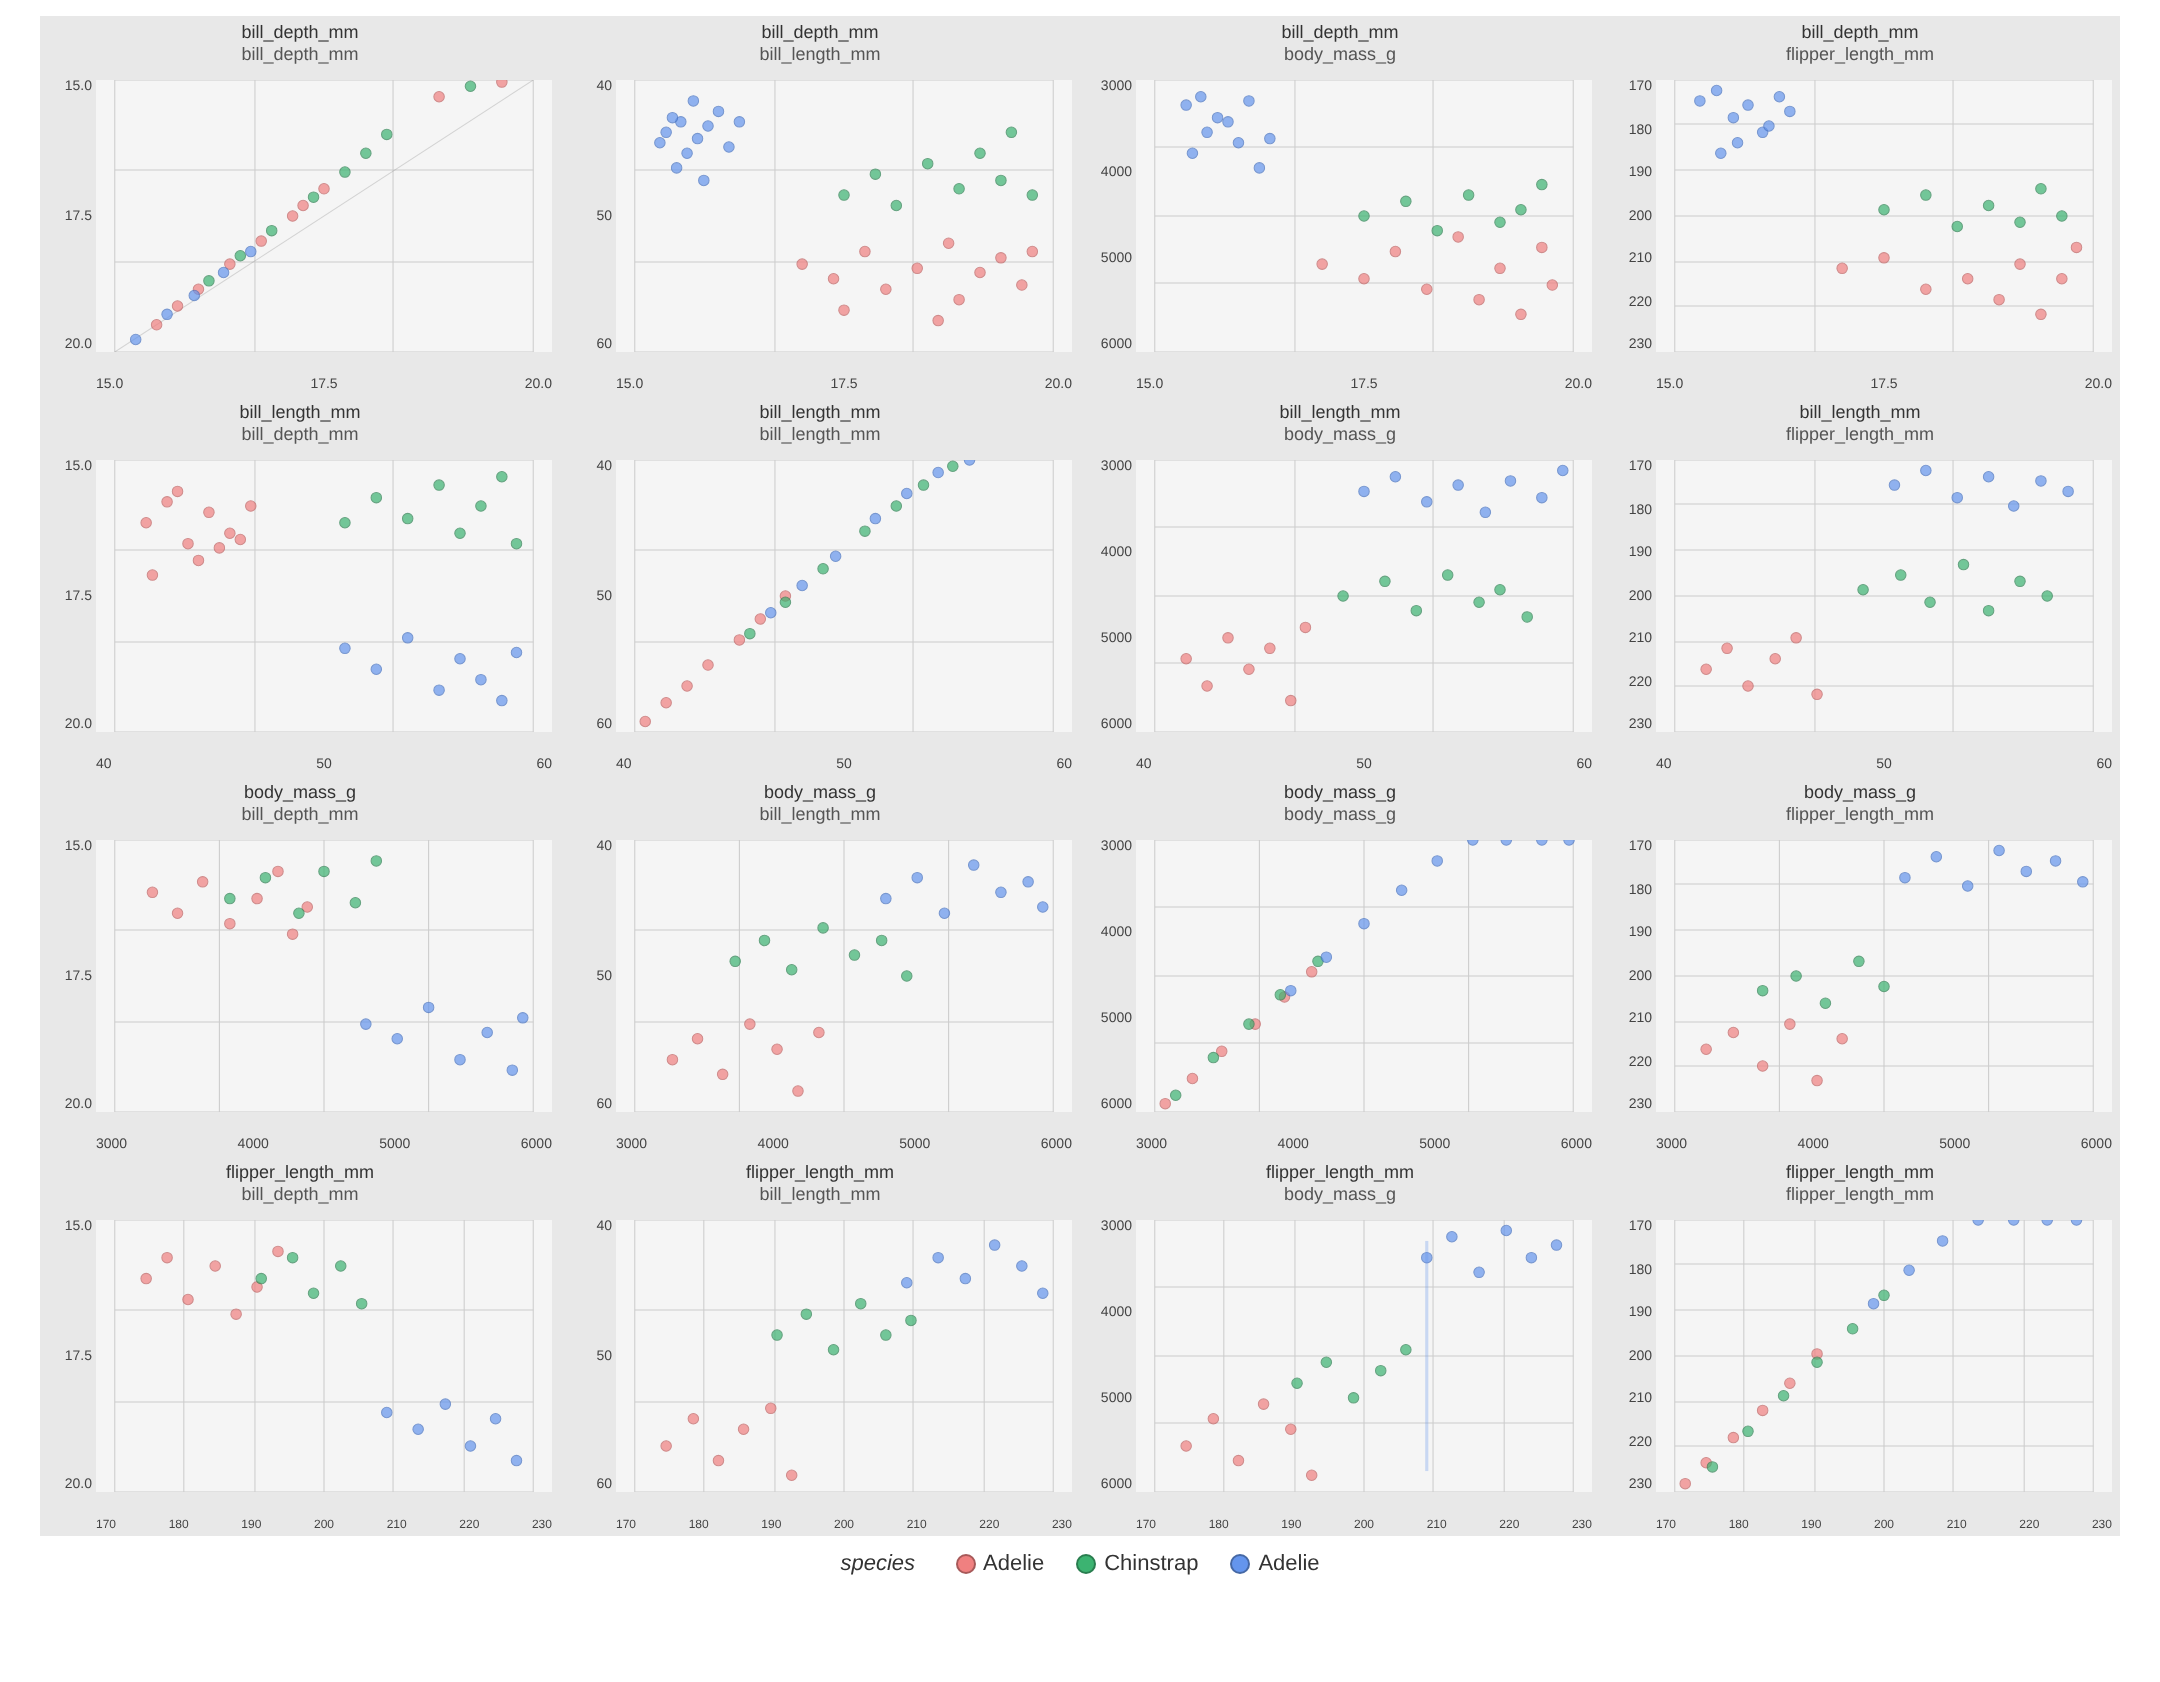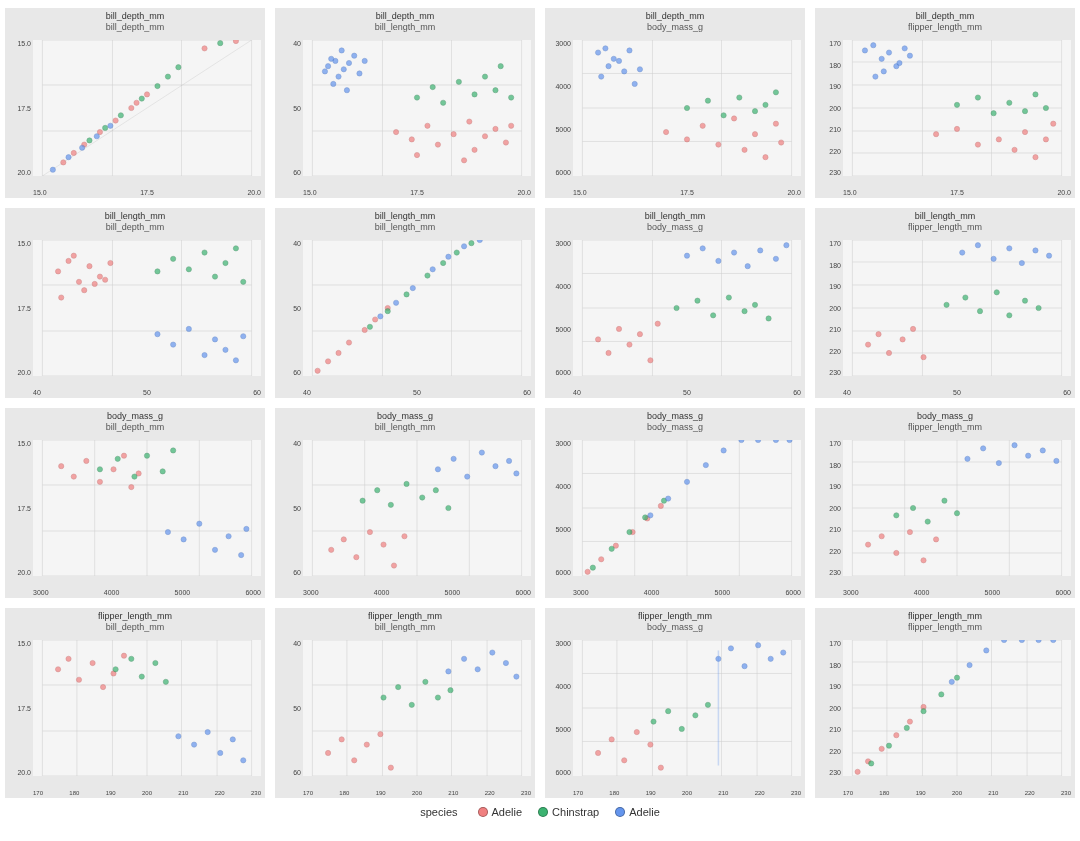--- a/index.html
+++ b/index.html
@@ -15,21 +15,21 @@
       height: 841px;
       display: flex;
       flex-direction: column;
       align-items: center;
       padding: 8px;
     }
     #grid-container {
       display: grid;
       grid-template-columns: repeat(4, 260px);
       grid-template-rows: repeat(4, 190px);
-      gap: 10px;
+      gap: 0;
       margin-bottom: 6px;
     }
     .plot-cell {
       background: #e8e8e8;
       position: relative;
       overflow: hidden;
     }
     .plot-title {
       text-align: center;
       font-size: 9px;
@@ -83,20 +83,21 @@
     }
     .legend-container {
       display: flex;
       align-items: center;
       gap: 16px;
       font-size: 11px;
       color: #333;
       margin-top: 2px;
     }
     .legend-title {
+      font-style: italic;
       margin-right: 4px;
     }
     .legend-item {
       display: flex;
       align-items: center;
       gap: 4px;
       text-align: center;
     }
     .legend-dot {
       width: 10px;

